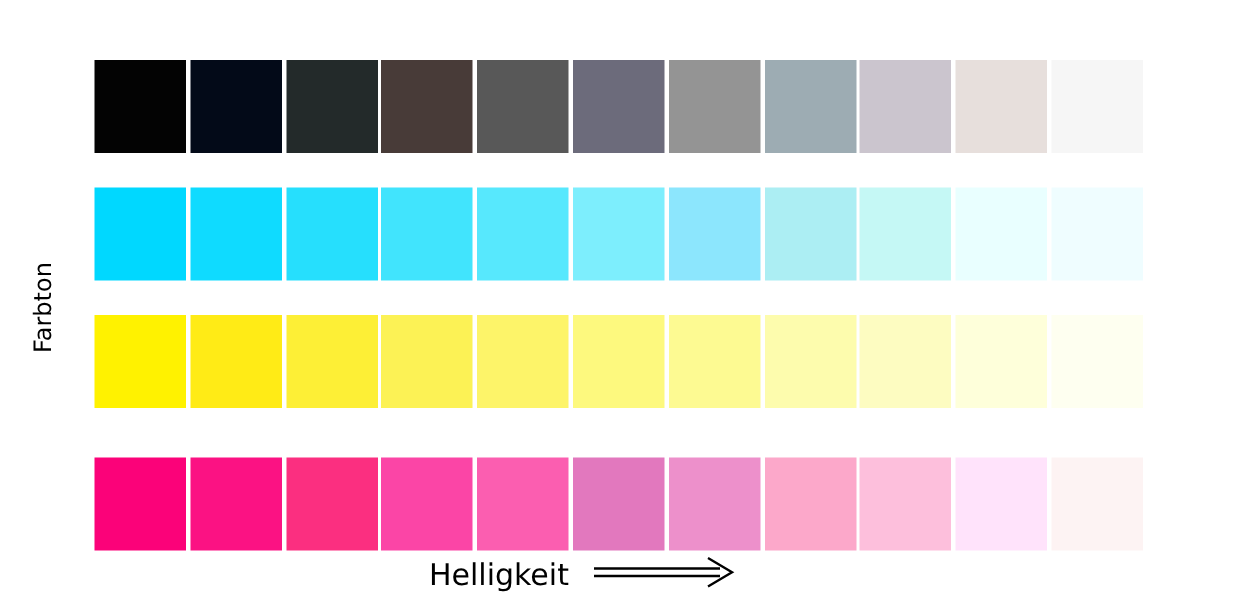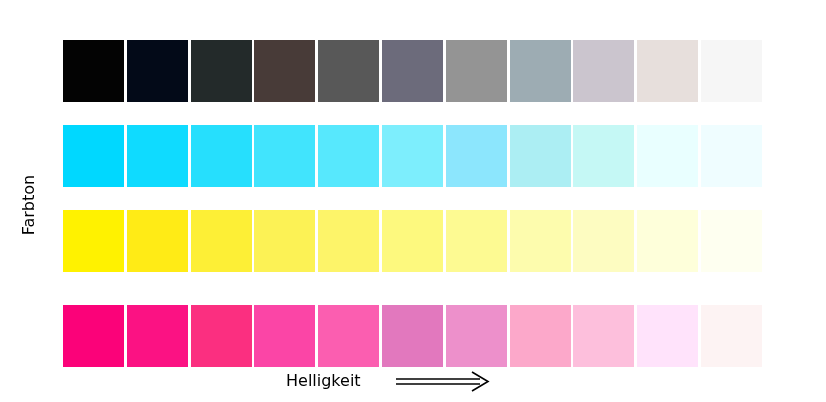--- a/index.html
+++ b/index.html
@@ -66,21 +66,21 @@
     top: 0;
     width: 61px;
     height: 62px;
   }
 
   
   .x-axis-label {
     position: absolute;
     left: 286px;
     top: 371px;
-    font-size: 16px;
+    font-size: 20px;
     color: #000000;
     white-space: nowrap;
   }
   .x-axis-arrow {
     position: absolute;
     left: 396px;
     top: 371px;
     width: 95px;
     height: 22px;
   }

